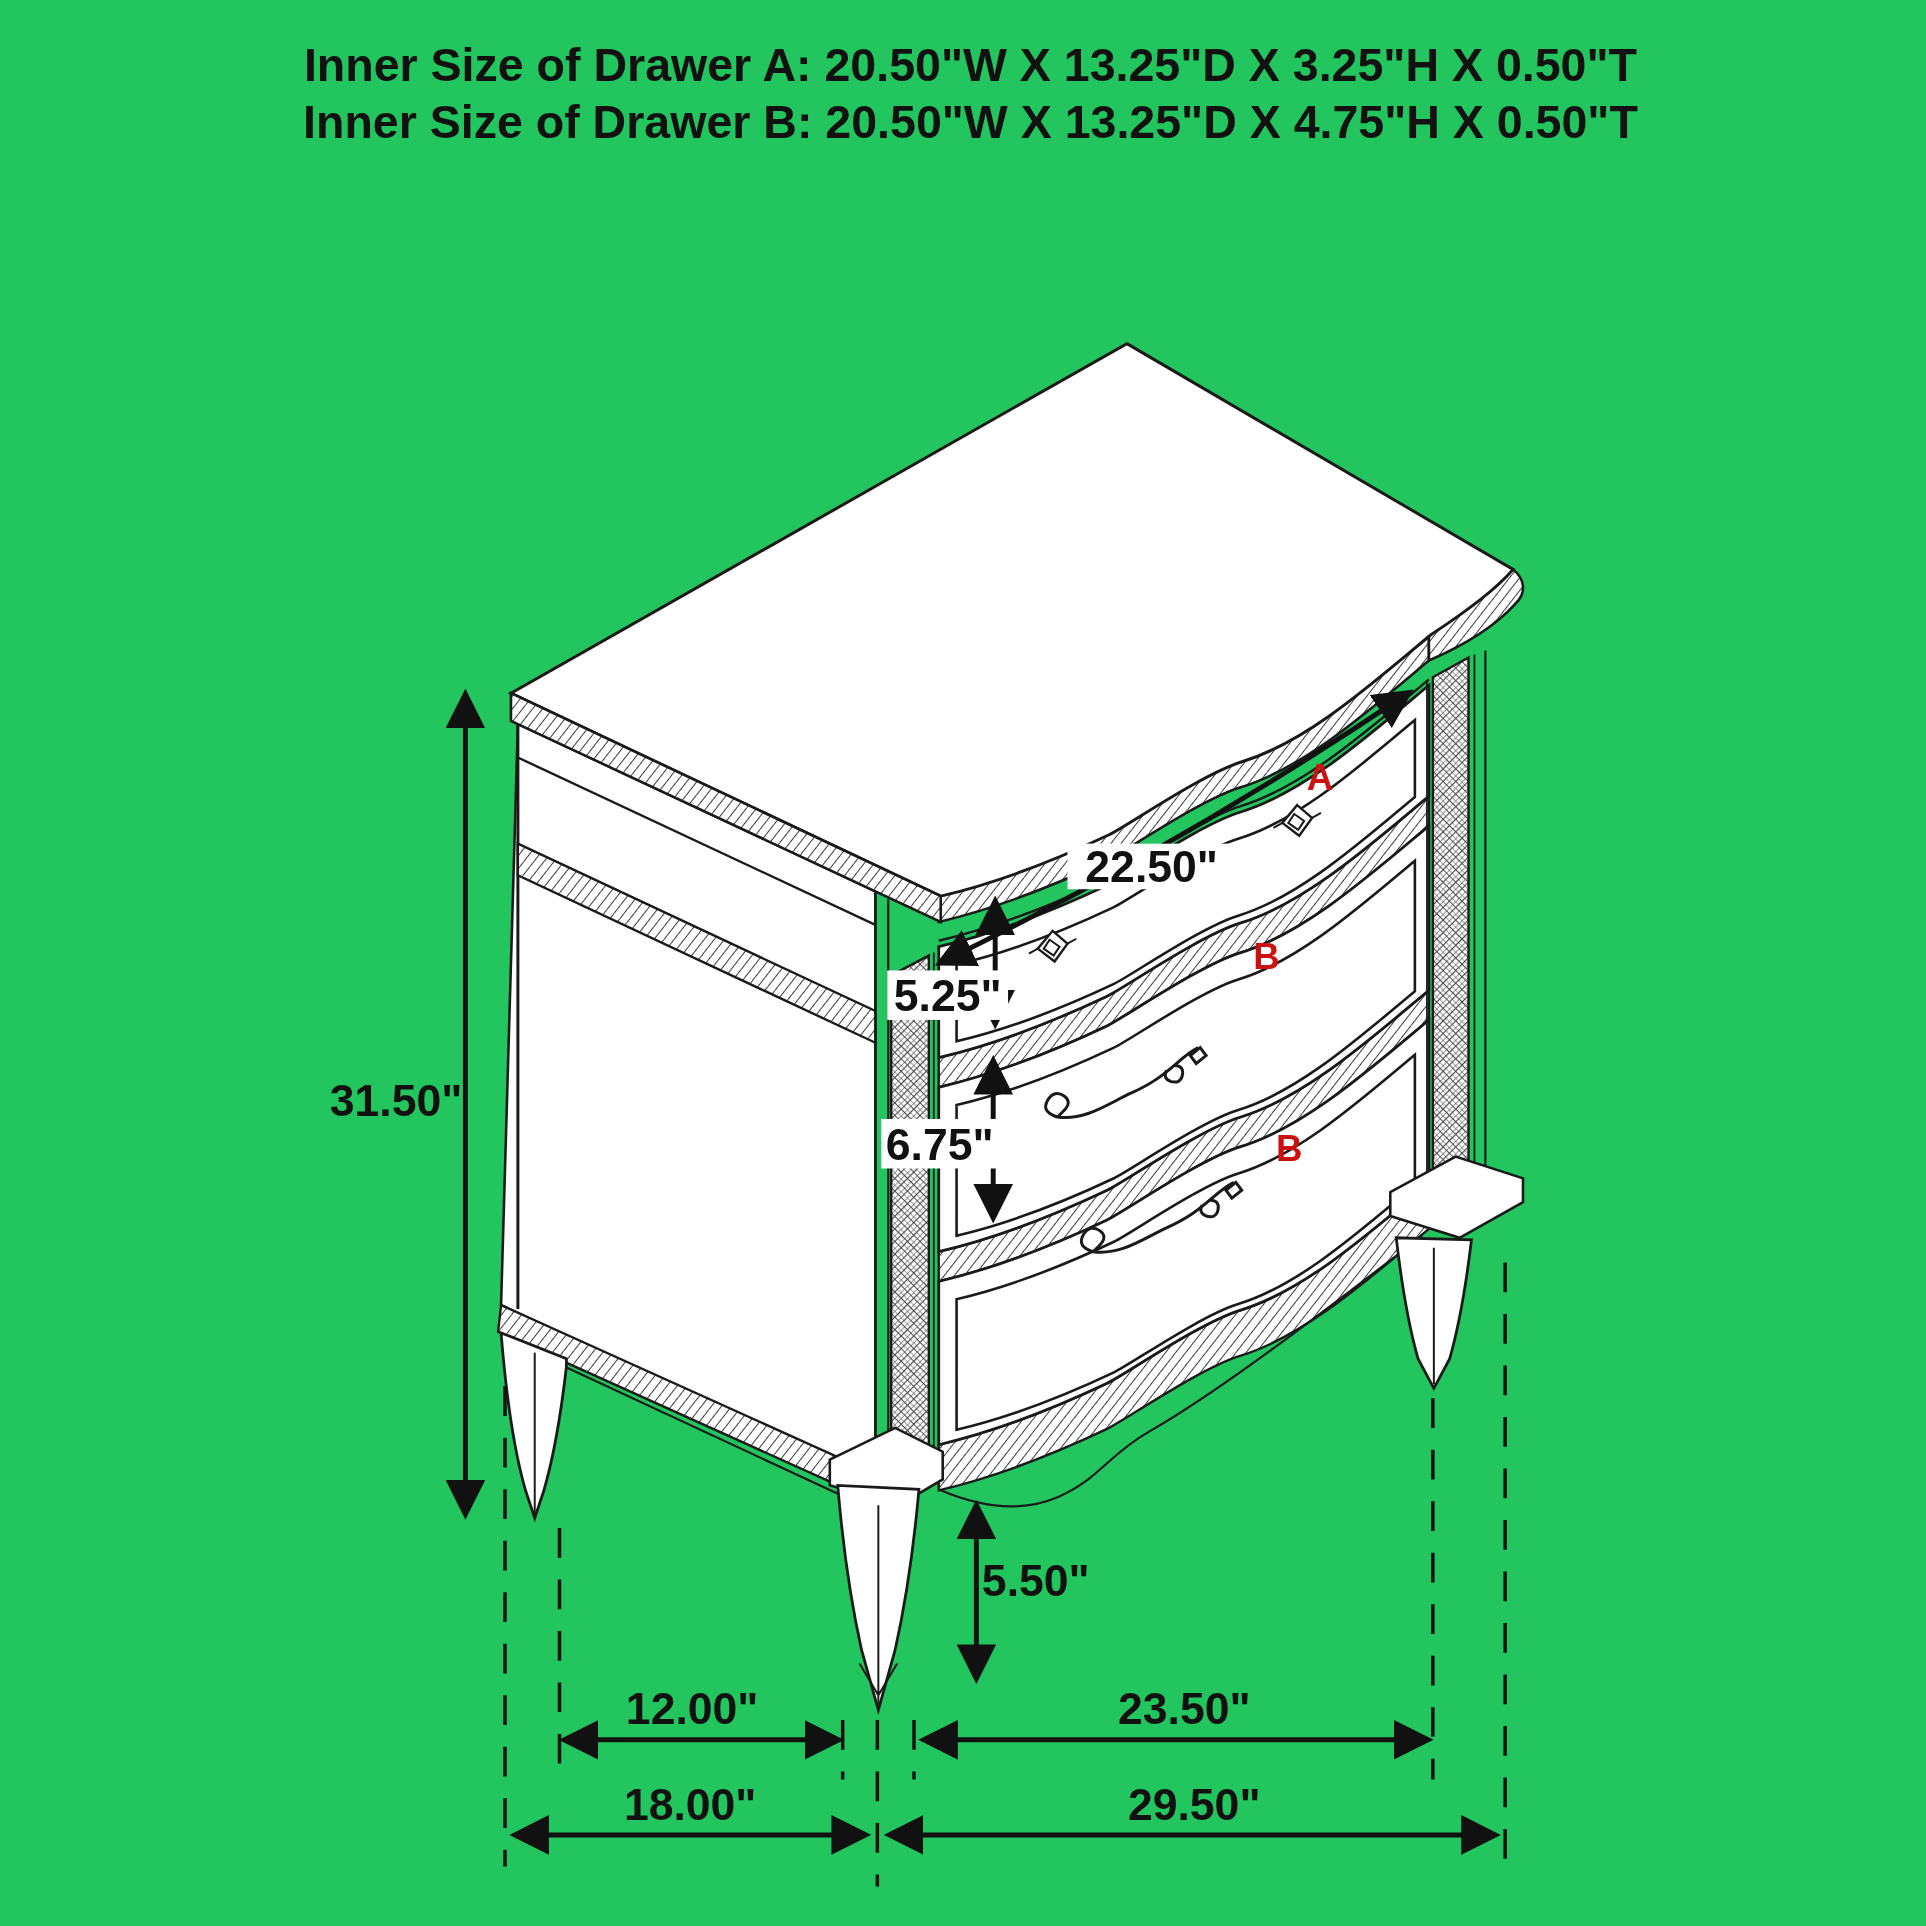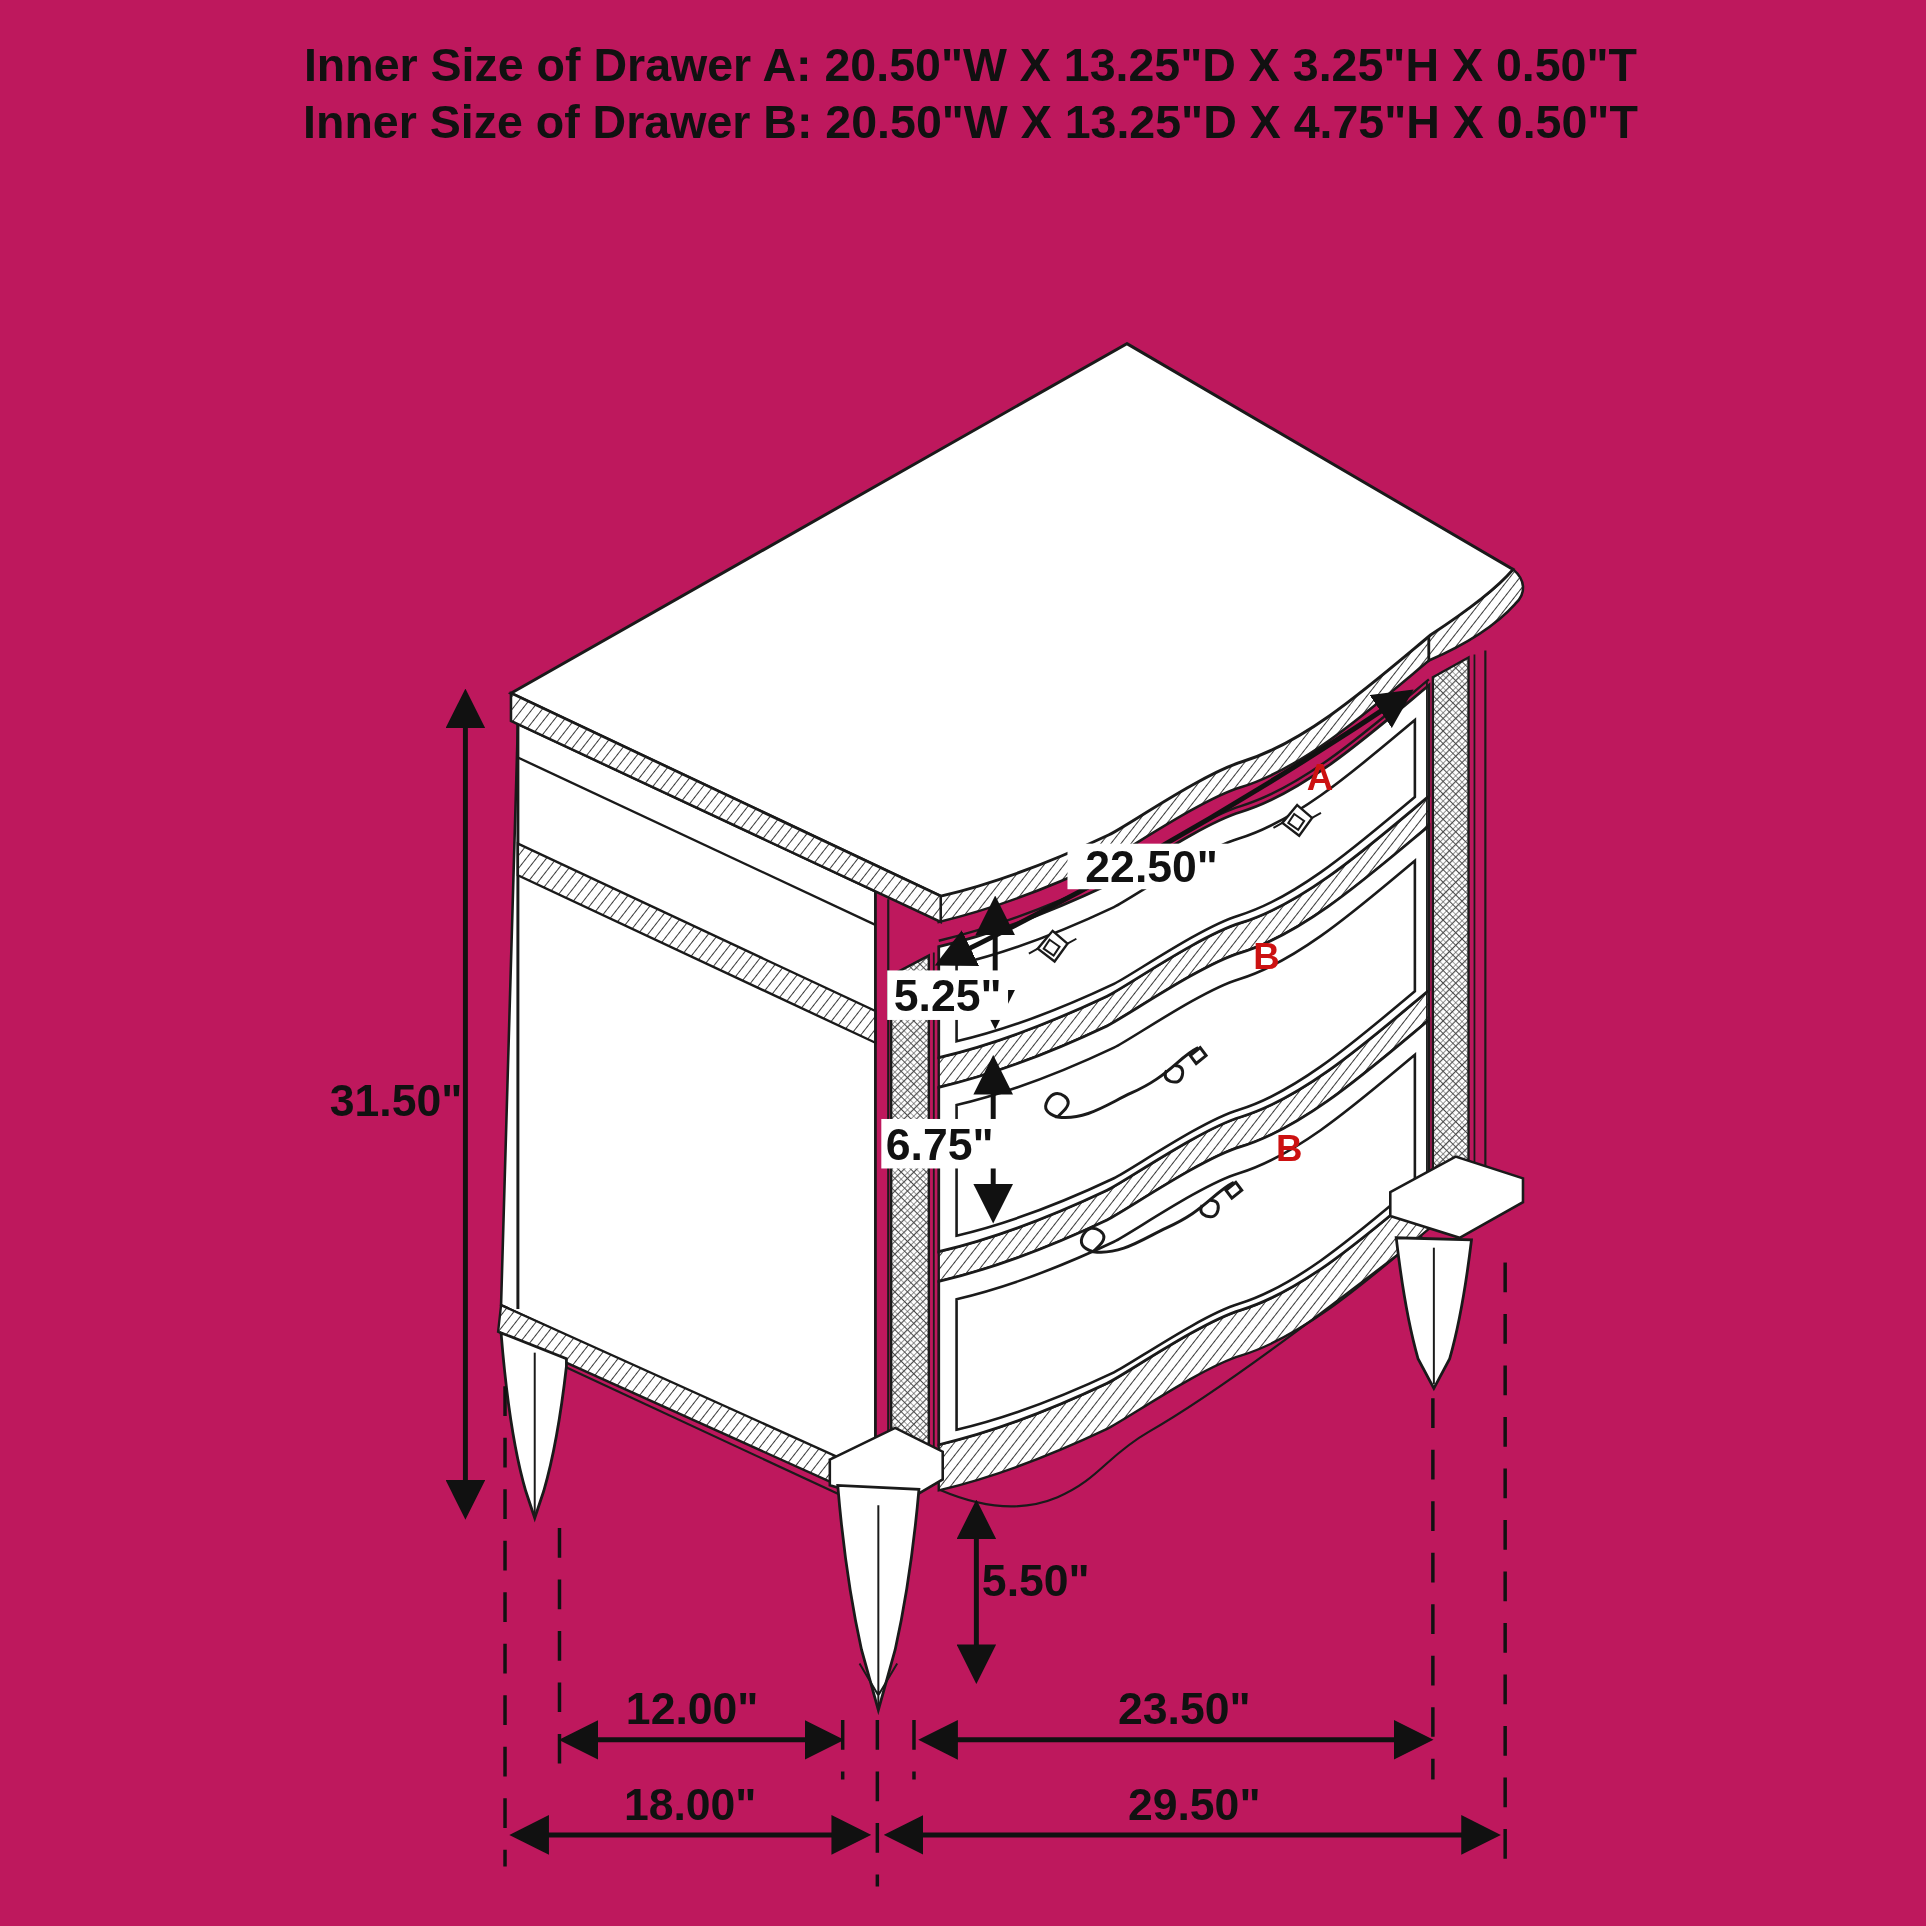--- a/index.html
+++ b/index.html
@@ -1,16 +1,16 @@
 <!DOCTYPE html>
 <html><head>
 <meta charset="utf-8">
 <style>
   html,body{margin:0;padding:0;background:#ffffff;}
-  #stage{width:1927px;height:1927px;position:relative;background:#be185d;overflow:hidden;}
+  #stage{width:1927px;height:1927px;position:relative;background:#22c55e;overflow:hidden;}
   svg{display:block;}
   .dimtxt{font-family:"Liberation Sans",sans-serif;font-weight:bold;font-size:45px;fill:#111111;}
   .titletxt{font-family:"Liberation Sans",sans-serif;font-weight:bold;font-size:47px;fill:#111111;}
   .redtxt{font-family:"Liberation Sans",sans-serif;font-weight:bold;font-size:37px;fill:#cc1111;}
   .ln{stroke:#1a1a1a;fill:none;}
   .fw{fill:#ffffff;stroke:#1a1a1a;}
   .dim{stroke:#111111;stroke-width:5;fill:none;}
   .dash{stroke:#111111;stroke-width:3.5;fill:none;stroke-dasharray:30 22;}
 </style>
 </head>

